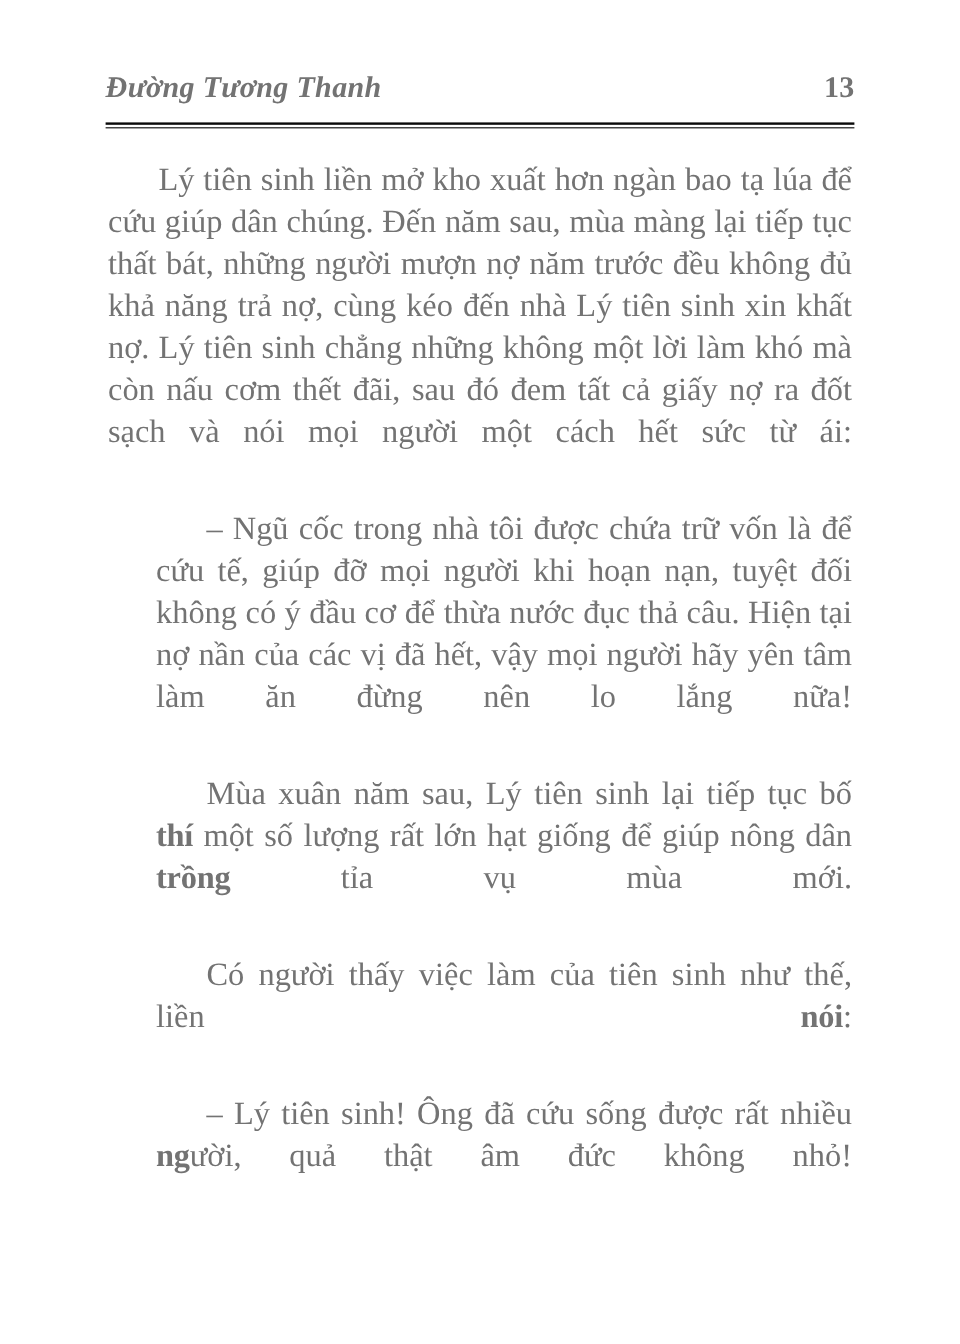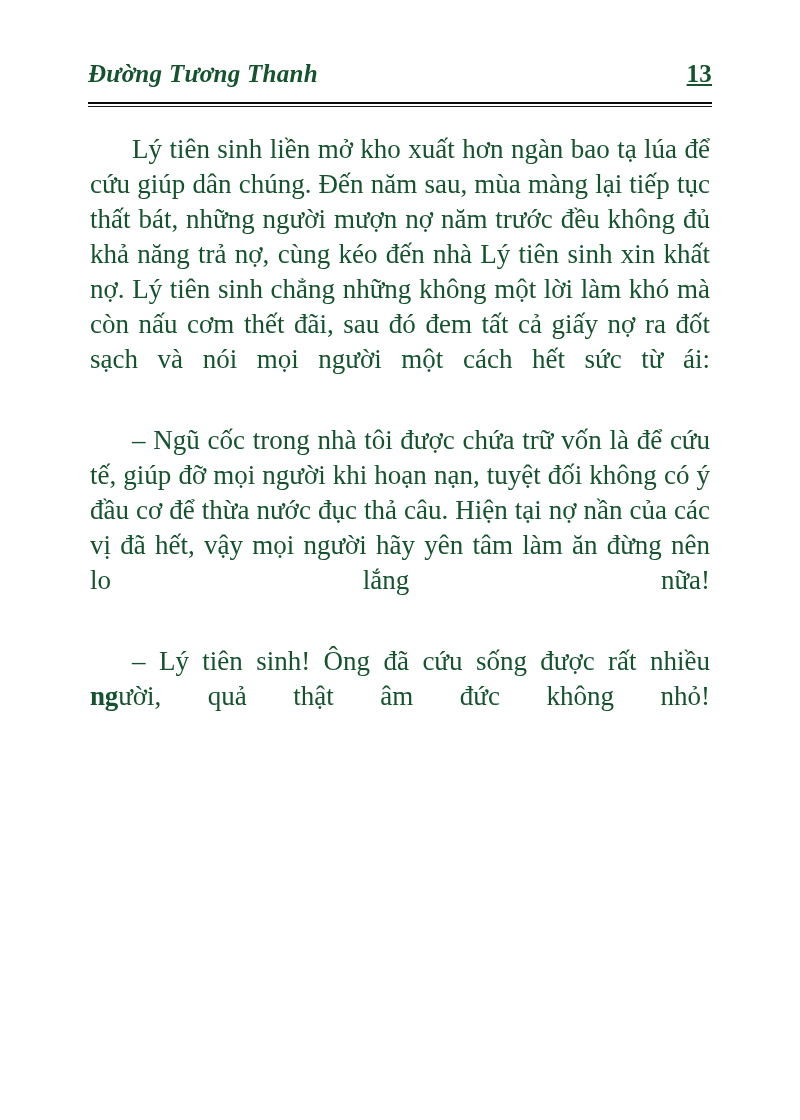--- a/index.html
+++ b/index.html
@@ -10,21 +10,21 @@
   }
 
   .page {
     position: relative;
     width: 800px;
     height: 1120px;
     margin: 0 auto;
     background: #ffffff;
     overflow: hidden;
     font-family: "Liberation Serif", "DejaVu Serif", serif;
-    color: #14532d;
+    color: #737373;
     -webkit-font-smoothing: none;
   }
 
   
 
   .runhead {
     position: absolute;
     left: 88px;
     top: 60px;
     width: 624px;
@@ -40,21 +40,20 @@
     font-size: 25px;
     letter-spacing: 0.3px;
     white-space: nowrap;
   }
 
   .runhead-folio {
     font-weight: 700;
     font-style: normal;
     font-size: 25px;
     letter-spacing: 0.2px;
-    text-decoration: underline;
   }
 
   
   .runhead-rule {
     position: absolute;
     left: 88px;
     top: 102px;
     width: 624px;
     height: 5px;
   }
@@ -94,20 +93,21 @@
 
   
   .para::after {
     content: "";
     display: inline-block;
     width: 100%;
   }
 
   .para + .para {
     margin-top: 11px;
+    margin-left: 40px;
   }
 
   
   .para.speech {
     text-indent: 42px;
   }
 
   
   .ink-heavy {
     font-weight: 700;
@@ -133,18 +133,20 @@
 
     <p class="para">
       <span>Lý tiên sinh liền mở kho xuất hơn ngàn bao tạ lúa để cứu giúp dân chúng. Đến năm sau, mùa màng lại tiếp tục thất bát, những người mượn nợ năm trước đều không đủ khả năng trả nợ, cùng kéo đến nhà Lý tiên sinh xin khất nợ. Lý tiên sinh chẳng những không một lời làm khó mà còn nấu cơm thết đãi, sau đó đem tất cả giấy nợ ra đốt sạch và nói mọi người một cách hết sức từ ái:</span>
     </p>
 
     <p class="para speech">
       <span>– Ngũ cốc trong nhà tôi được chứa trữ vốn là để cứu tế, giúp đỡ mọi người khi hoạn nạn, tuyệt đối không có ý đầu cơ để thừa nước đục thả câu. Hiện tại nợ nần của các vị đã hết, vậy mọi người hãy yên tâm làm ăn đừng nên lo lắng nữa!</span>
     </p>
 
 
+    <p class="para"><span>Mùa xuân năm sau, Lý tiên sinh lại tiếp tục bố </span><span class="ink-heavy">thí</span><span> một số lượng rất lớn hạt giống để giúp nông dân </span><span class="ink-heavy">trồng</span><span> tỉa vụ mùa mới.</span></p>
 
+    <p class="para"><span>Có người thấy việc làm của tiên sinh như thế, liền </span><span class="ink-heavy">nói</span><span>:</span></p>
 
     <p class="para speech"><span>– Lý tiên sinh! Ông đã cứu sống được rất nhiều </span><span class="ink-heavy">ng</span><span>ười, quả thật âm đức không nhỏ!</span></p>
 
   </div>
 </div>
 
 </body></html>

